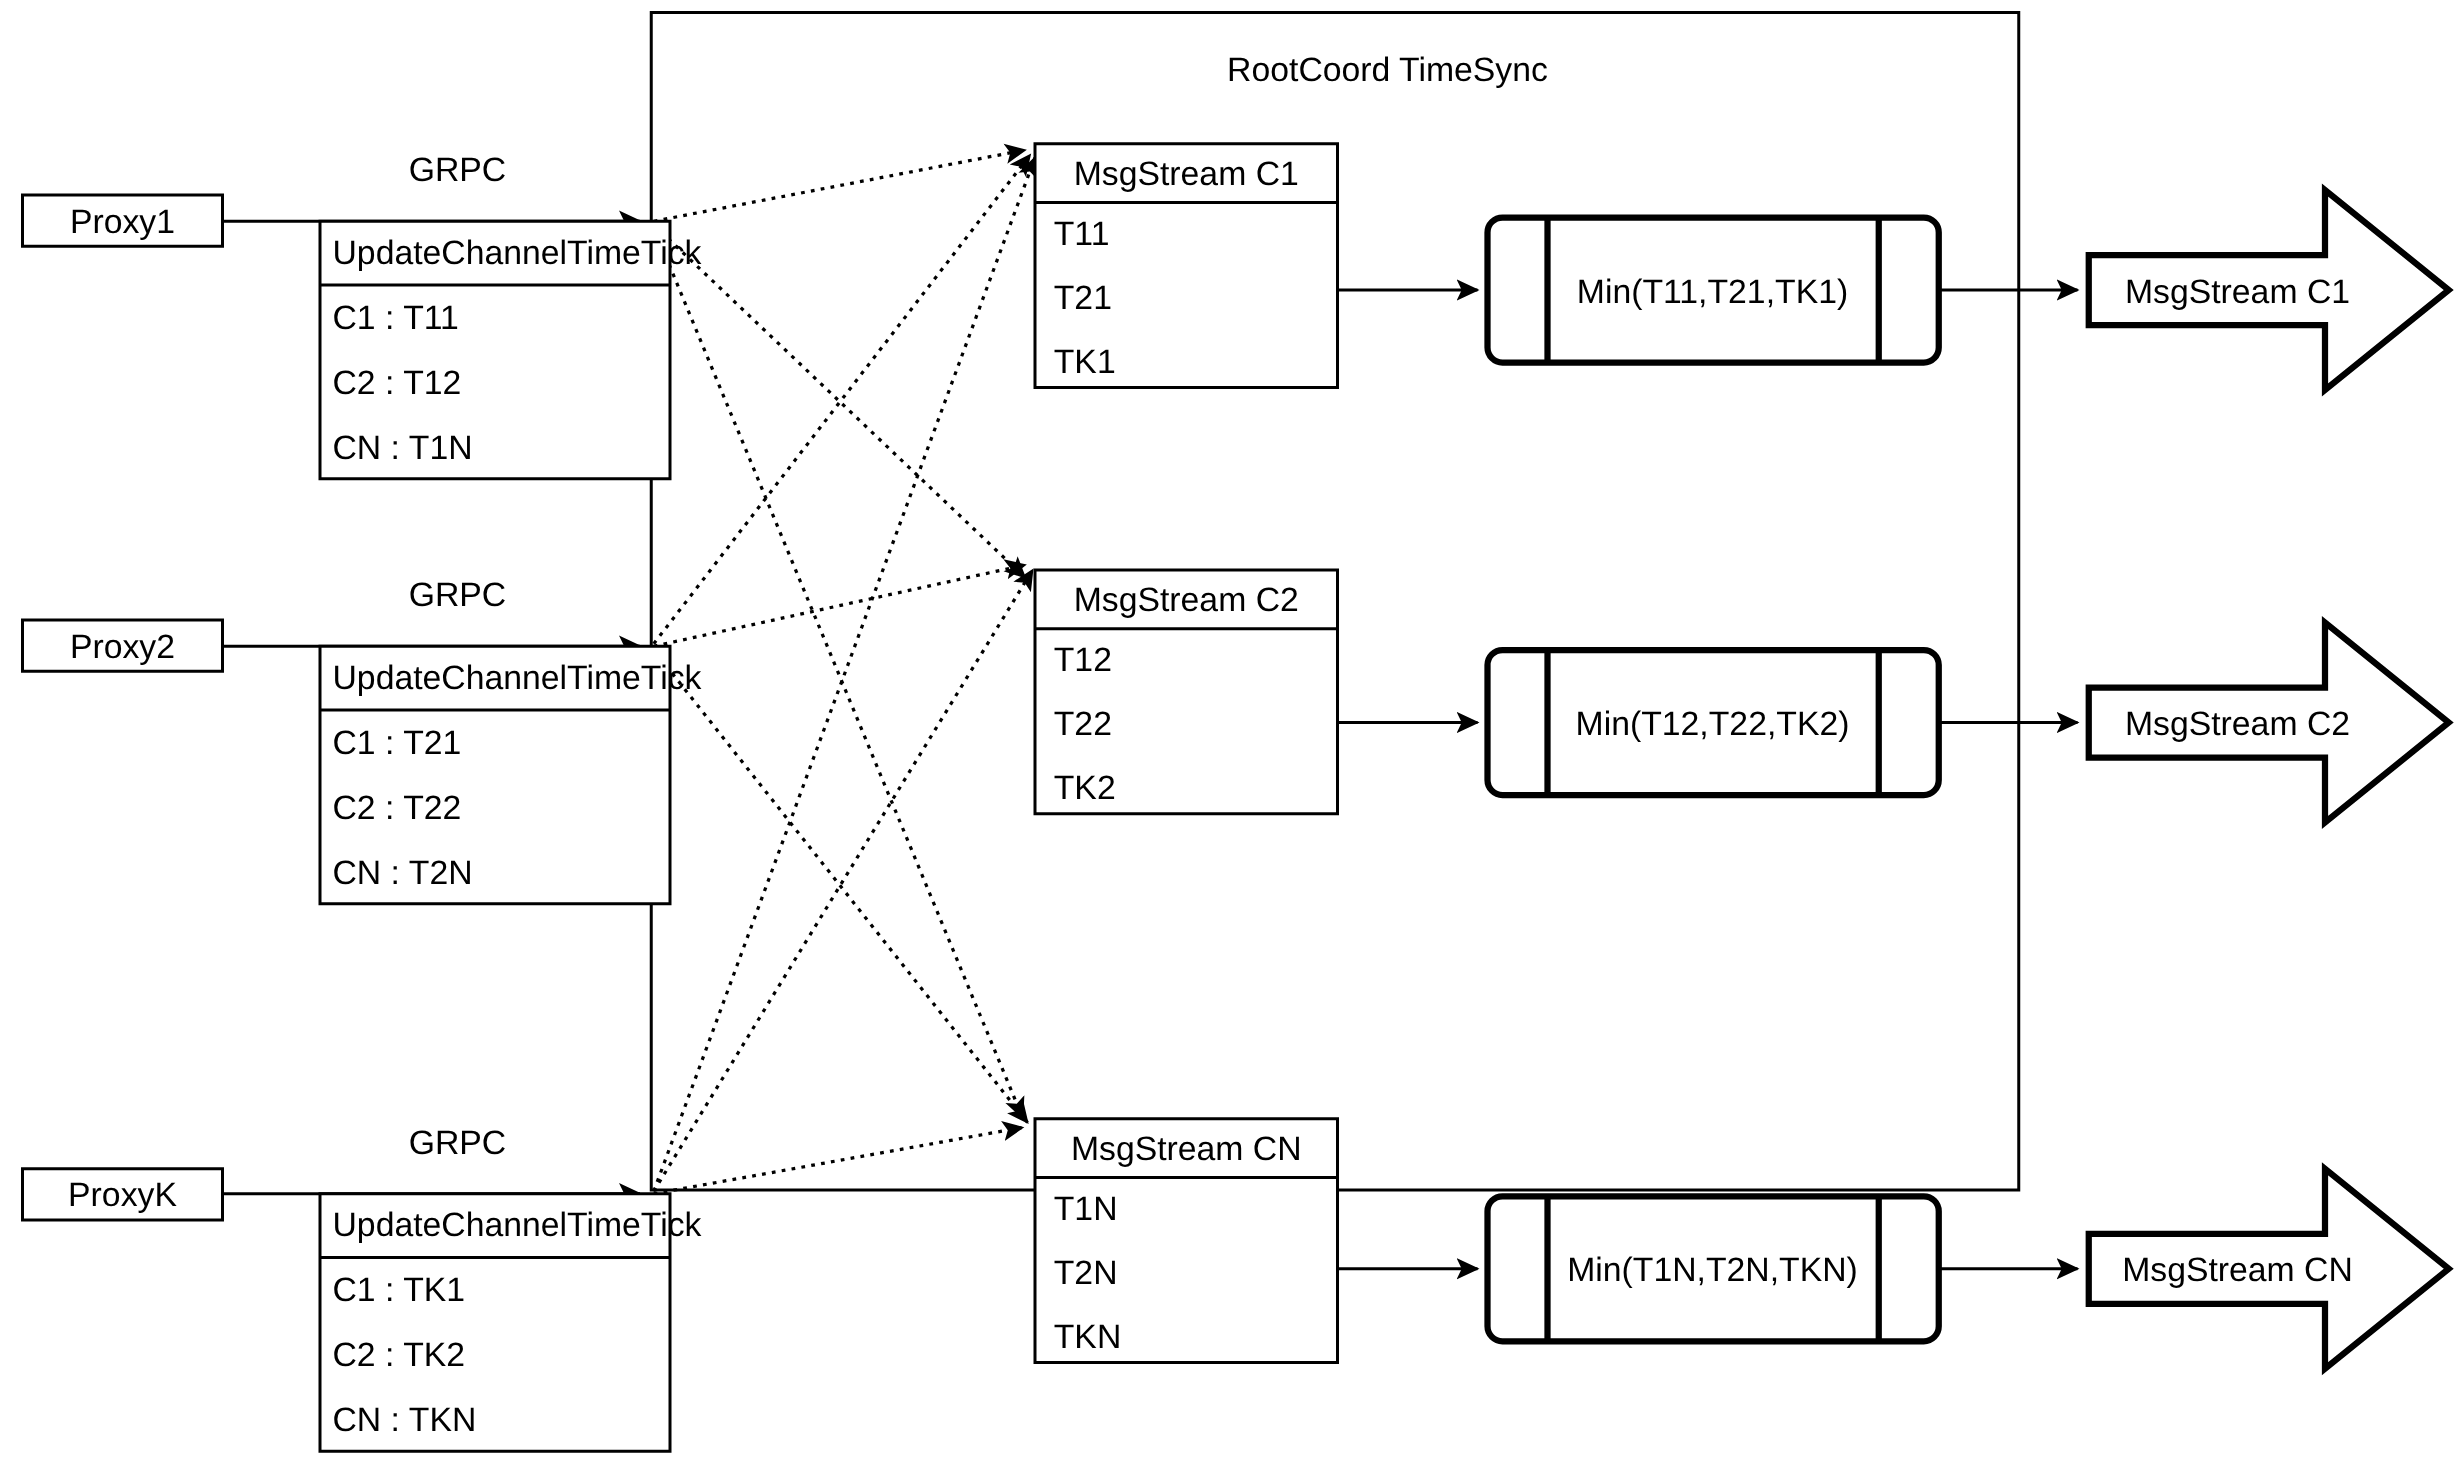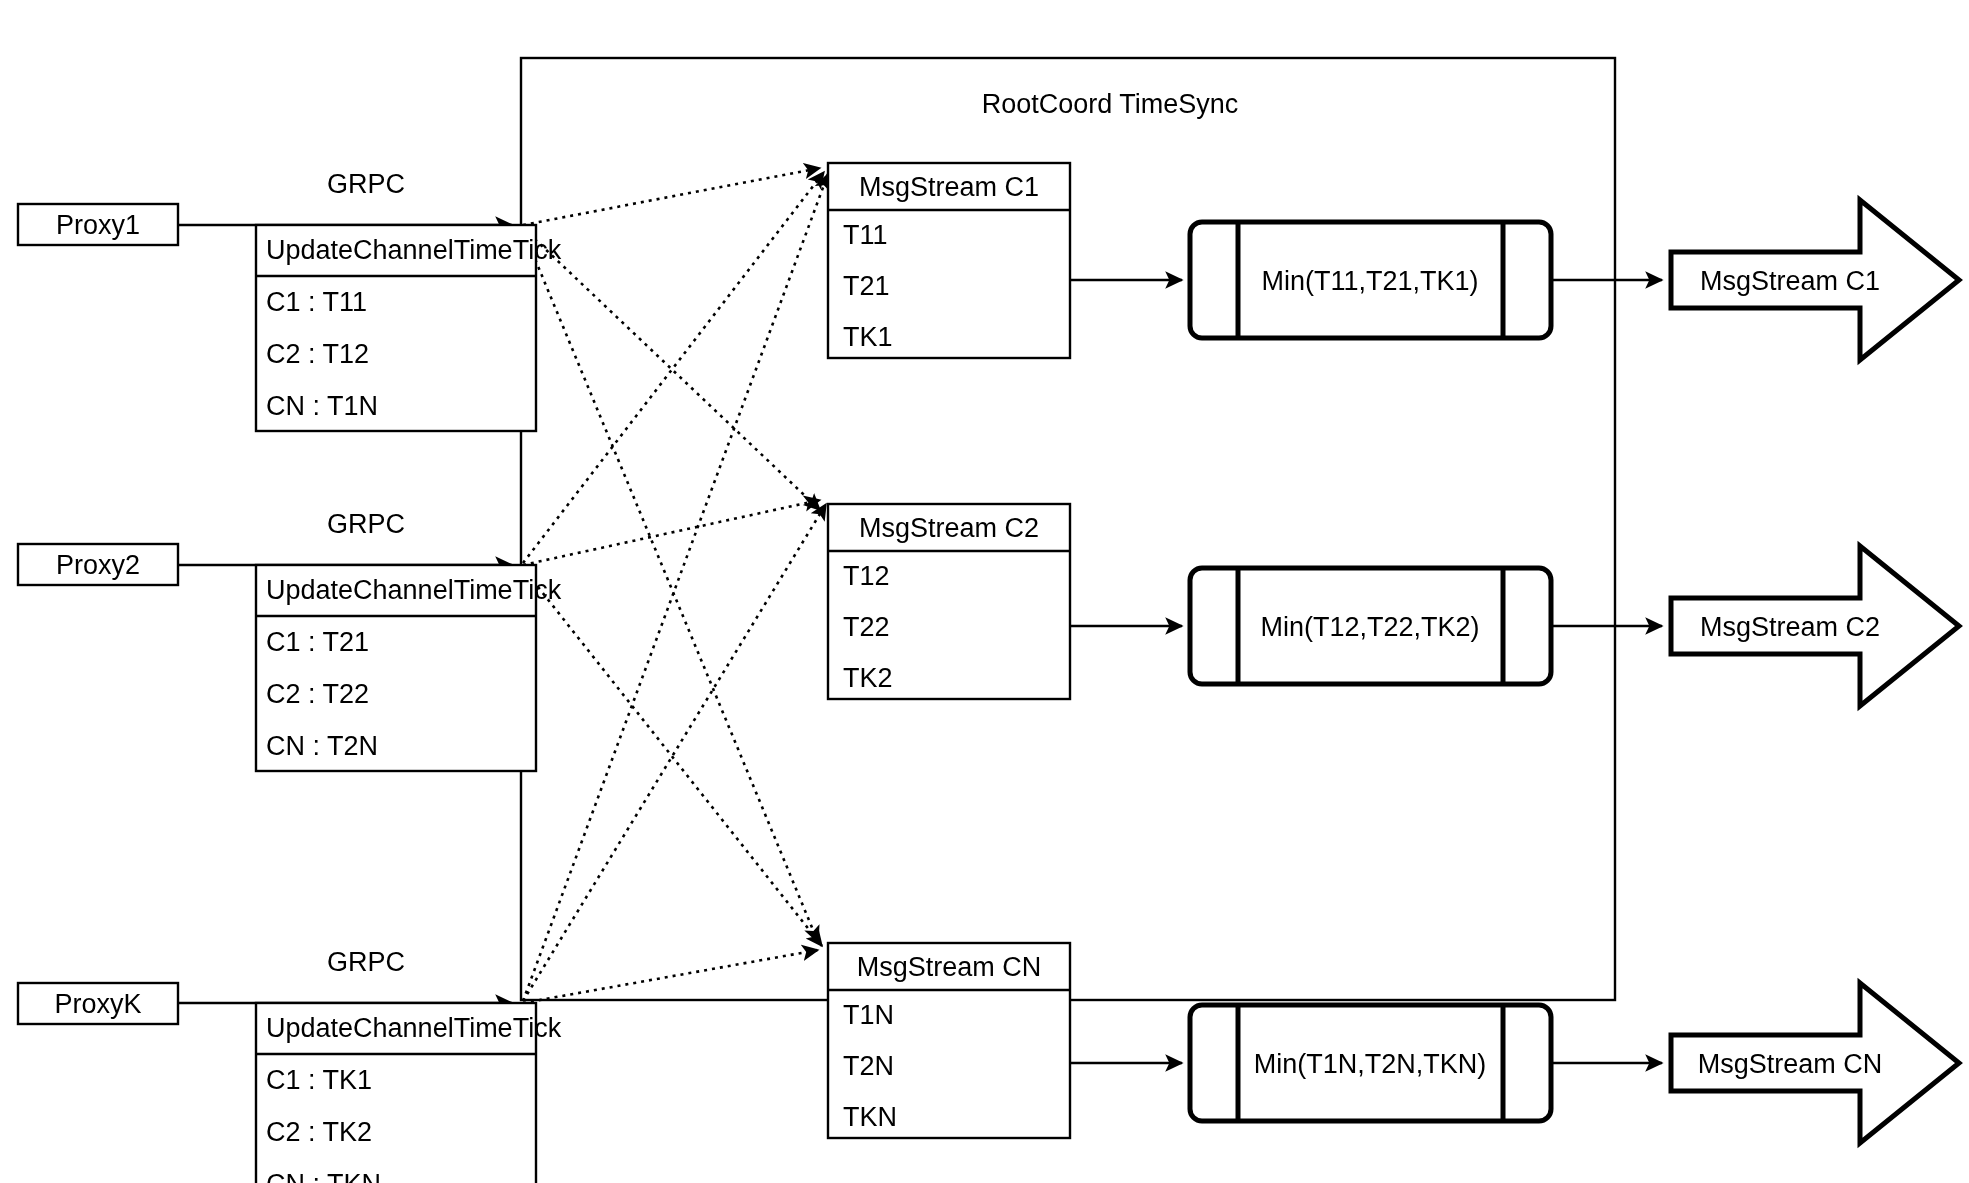--- a/index.html
+++ b/index.html
@@ -11,21 +11,20 @@
     font-family: "Liberation Sans", sans-serif;
     width: 1969px;
     height: 1183px;
     overflow: hidden;
   }
   #canvas {
     position: relative;
     width: 1969px;
     height: 981px;
     background: #ffffff;
-    margin-top: 48px;
   }
   svg.layer {
     position: absolute;
     top: 0;
     left: 0;
     width: 1969px;
     height: 1183px;
   }
   .box-fill {
     fill: #ffffff;

